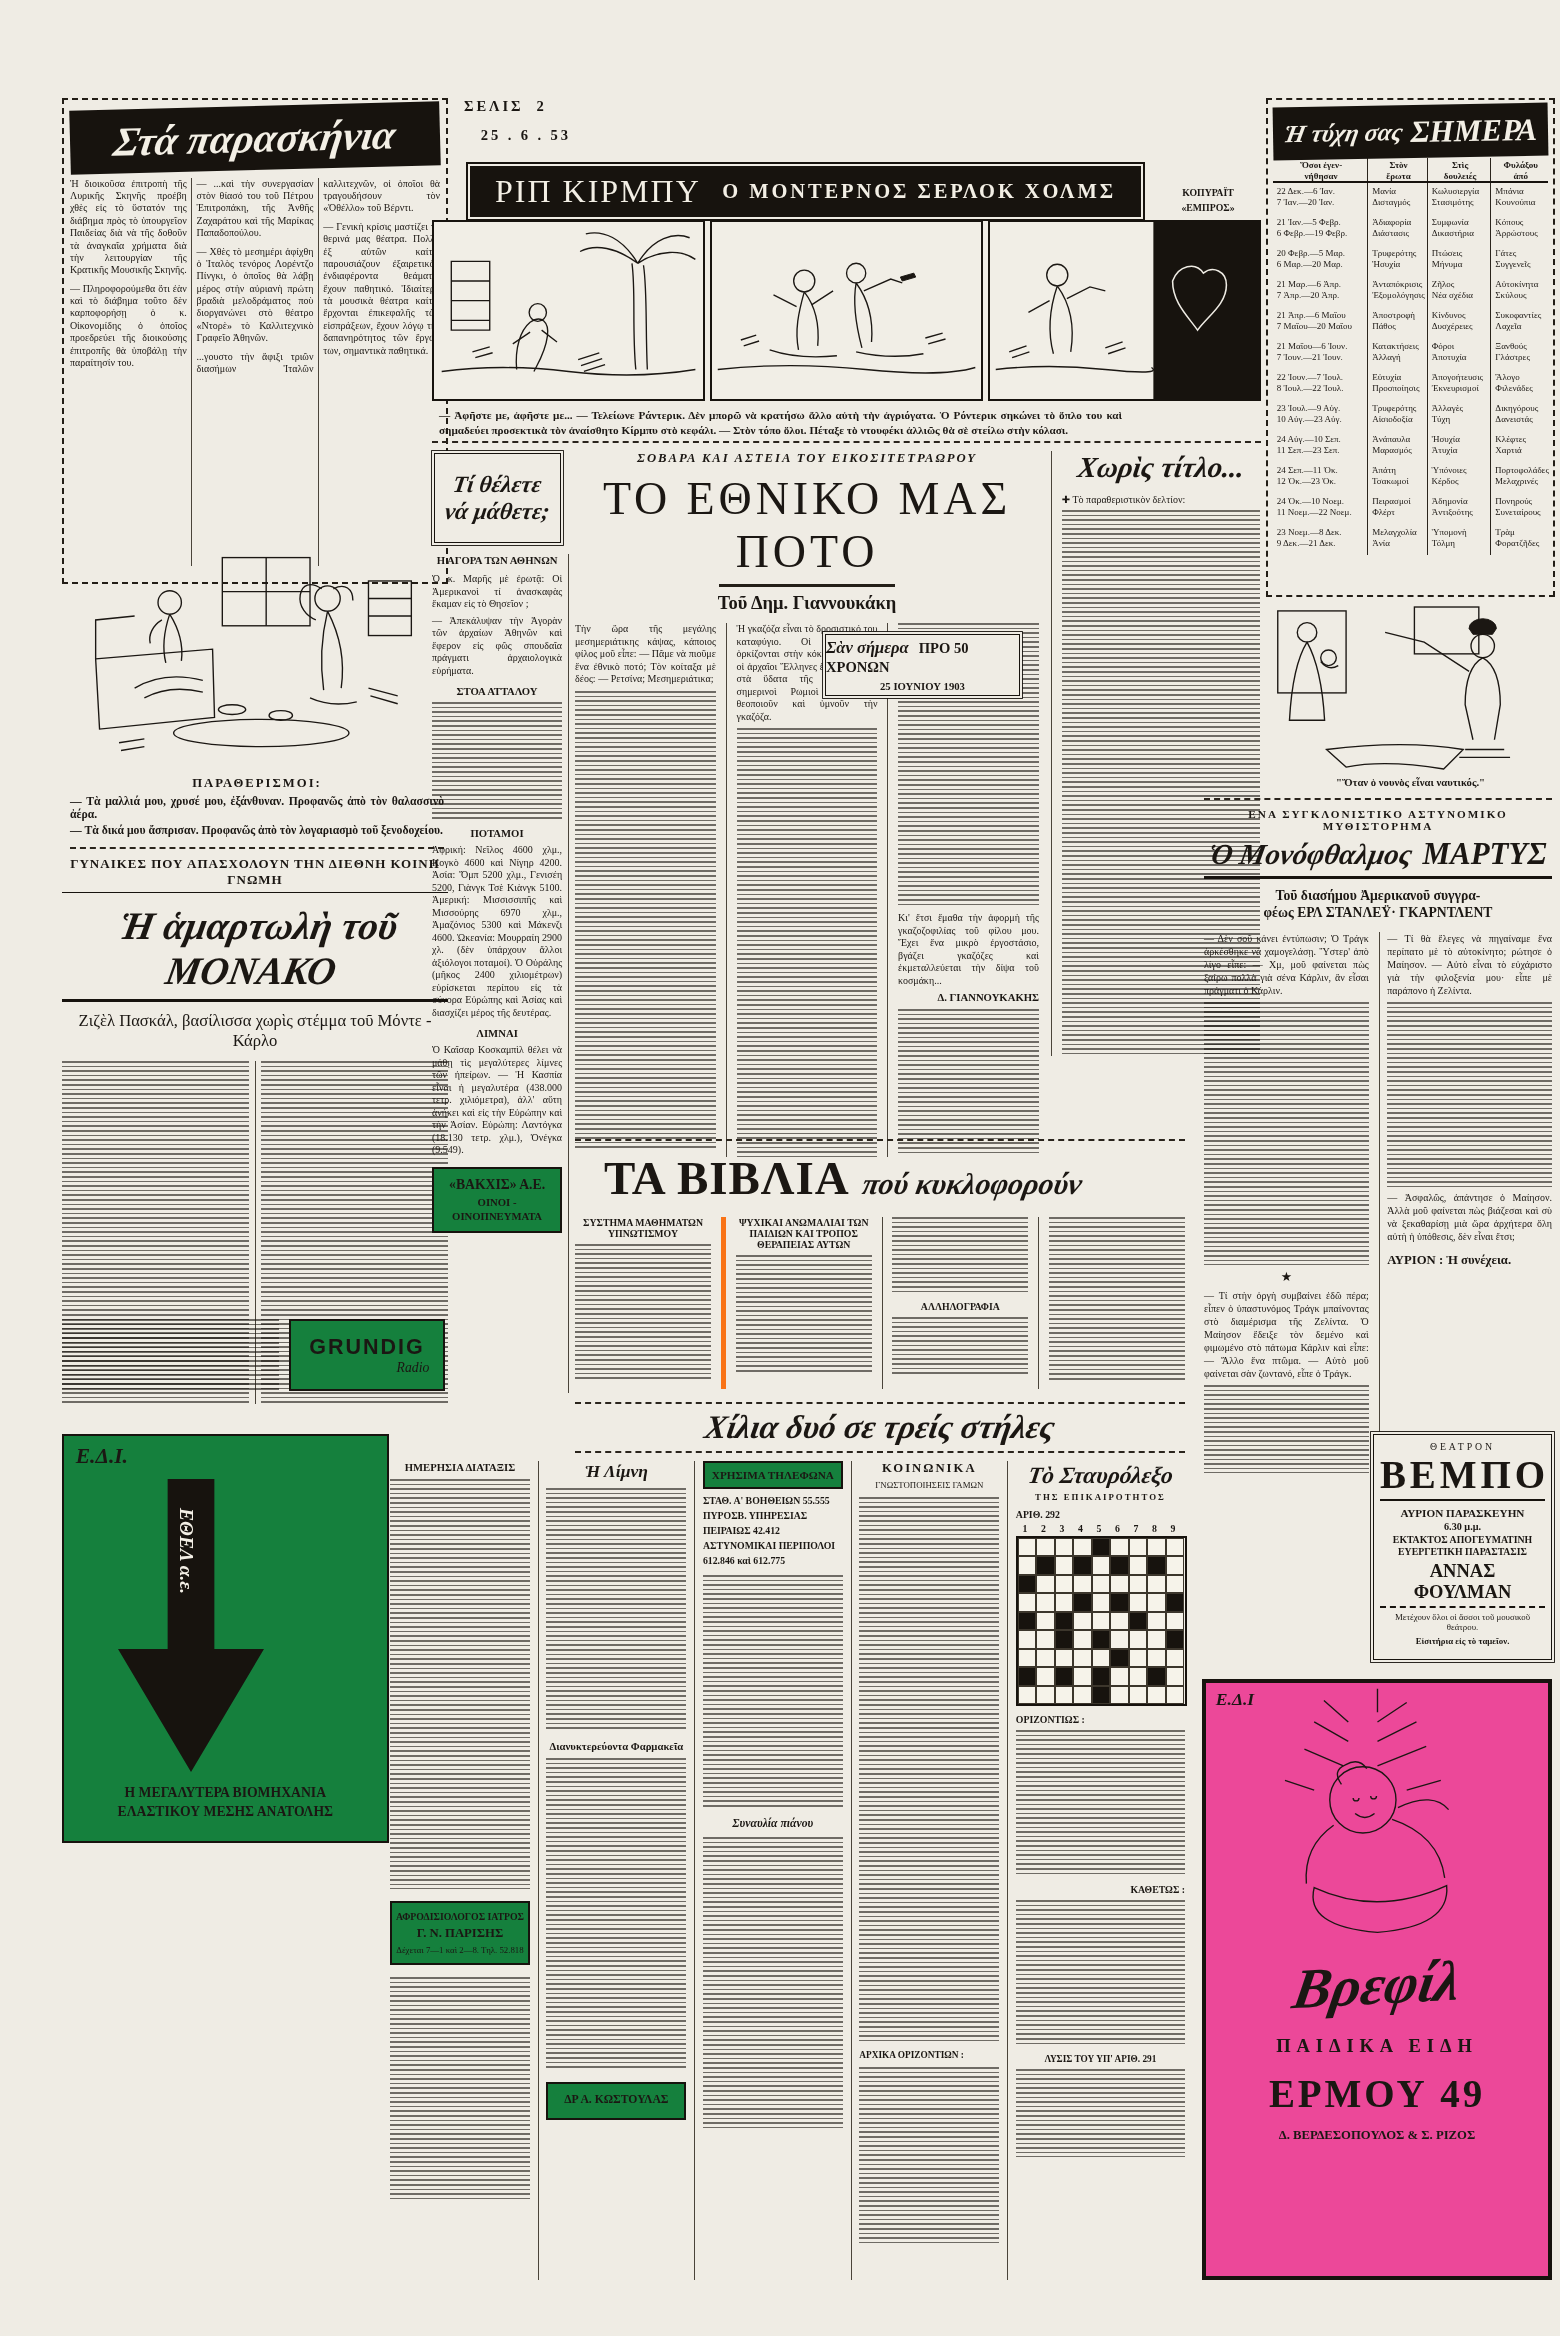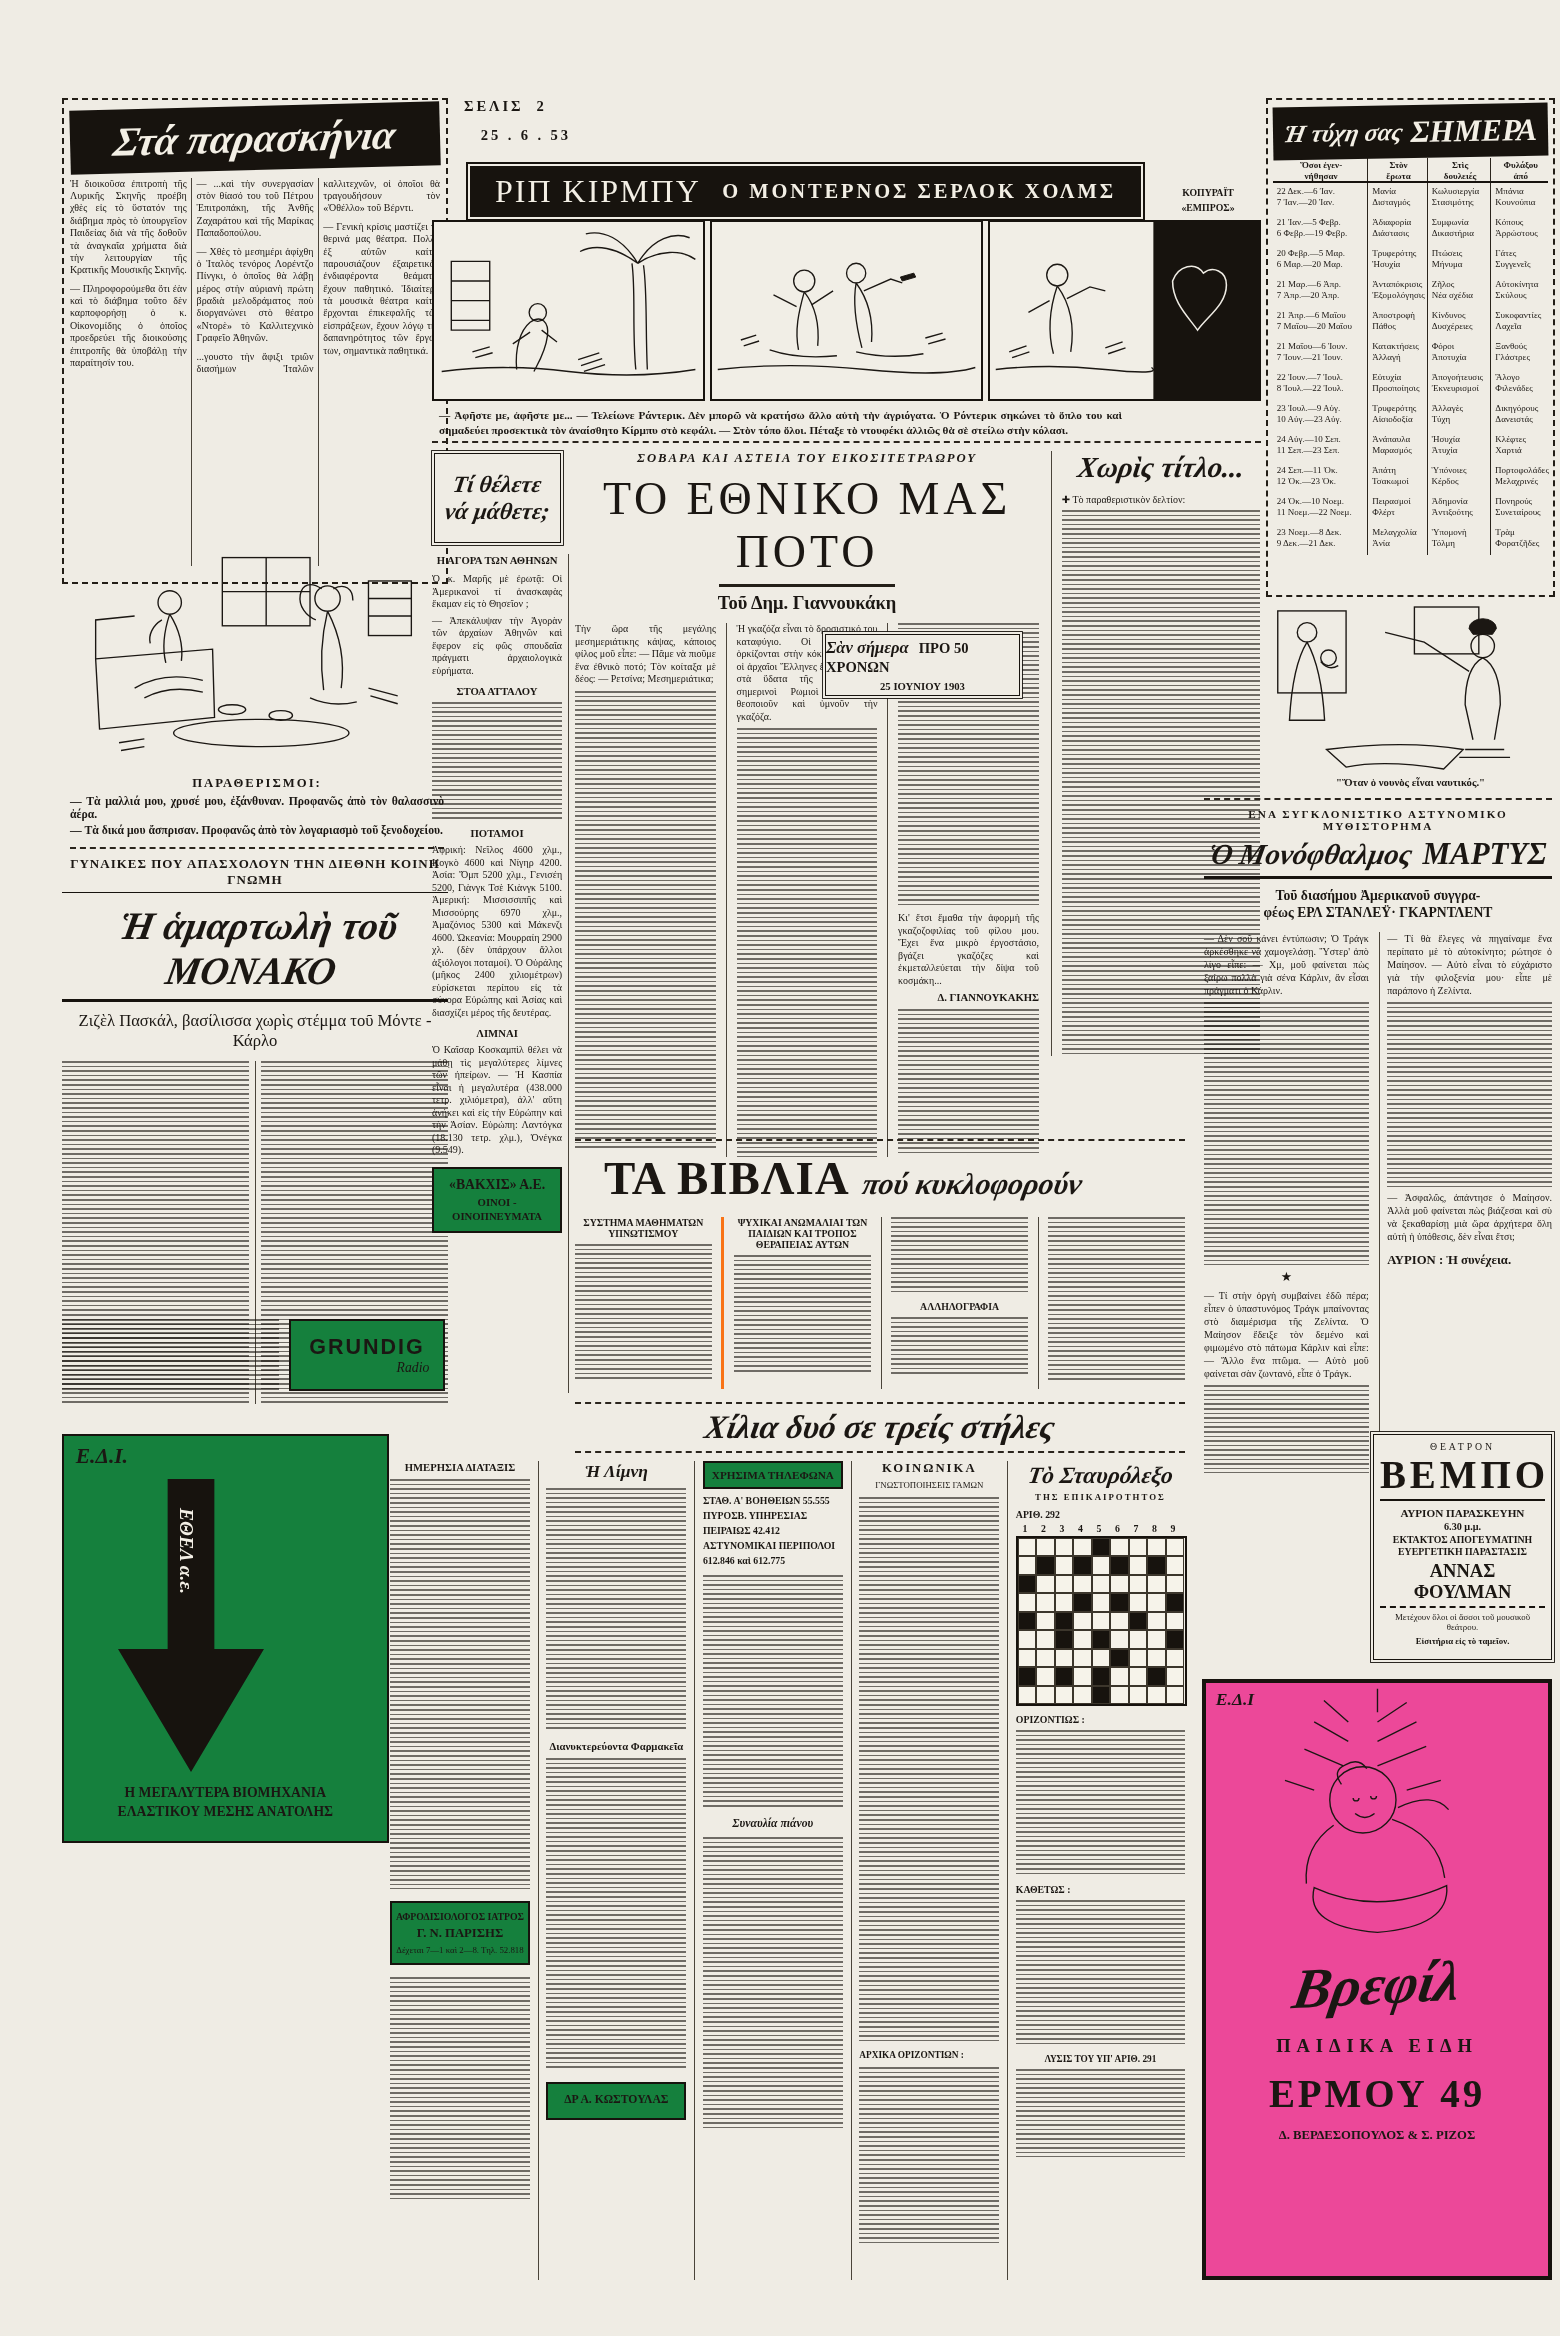--- a/index.html
+++ b/index.html
@@ -386,21 +386,21 @@
   <div class="abs wavy" style="left:575px;top:1139px;width:610px;"></div>
   <div class="abs" style="left:604px;top:1151px;width:585px;height:57px;display:flex;align-items:baseline;gap:13.7px;">
     <span class="b" style="font-size:47px;letter-spacing:1px;">ΤΑ ΒΙΒΛΙΑ</span>
     <span class="script" style="font-size:30px;transform:skewX(-10deg);">πού κυκλοφορούν</span>
   </div>
   <div class="abs" style="left:575px;top:1217px;width:610px;height:172px;display:flex;gap:9.8px;">
     <div style="flex:1;">
       <div class="b ctr" style="font-size:9.8px;">ΣΥΣΤΗΜΑ ΜΑΘΗΜΑΤΩΝ ΥΠΝΩΤΙΣΜΟΥ</div>
       <div class="greeked" style="height:137px;margin-top:4.9px;"></div>
     </div>
-    <div style="flex:1;border-left:3px solid #f97316;padding-left:9.8px;">
+    <div style="flex:1;border-left:5px solid #f97316;padding-left:9.8px;">
       <div class="b ctr" style="font-size:9.8px;">ΨΥΧΙΚΑΙ ΑΝΩΜΑΛΙΑΙ ΤΩΝ ΠΑΙΔΙΩΝ ΚΑΙ ΤΡΟΠΟΣ ΘΕΡΑΠΕΙΑΣ ΑΥΤΩΝ</div>
       <div class="greeked" style="height:117px;margin-top:4.9px;"></div>
     </div>
     <div style="flex:1;border-left:1px solid #4a443a;padding-left:9.8px;">
       <div class="greeked" style="height:78px;"></div>
       <div class="b ctr" style="font-size:9.8px;margin-top:5.9px;">ΑΛΛΗΛΟΓΡΑΦΙΑ</div>
       <div class="greeked" style="height:59px;margin-top:4.9px;"></div>
     </div>
     <div style="flex:1;border-left:1px solid #4a443a;padding-left:9.8px;">
       <div class="greeked" style="height:166px;"></div>
@@ -553,21 +553,21 @@
           <div class="xcell"></div>
           <div class="xcell"></div>
           <div class="xcell b"></div>
           <div class="xcell"></div>
           <div class="xcell"></div>
           <div class="xcell"></div>
           <div class="xcell"></div>
         </div>
       <div class="b" style="font-size:9.8px;margin-top:7.8px;">ΟΡΙΖΟΝΤΙΩΣ :</div>
       <div class="greeked" style="height:146px;margin-top:3.9px;"></div>
-      <div class="b" style="font-size:9.8px;margin-top:7.8px;">ΚΑΘΕΤΩΣ :</div>
+      <div class="b" style="font-size:9.8px;margin-top:7.8px;text-align:right;">ΚΑΘΕΤΩΣ :</div>
       <div class="greeked" style="height:146px;margin-top:3.9px;"></div>
       <div class="b ctr" style="font-size:9.3px;margin-top:7.8px;">ΛΥΣΙΣ ΤΟΥ ΥΠ' ΑΡΙΘ. 291</div>
       <div class="greeked" style="height:88px;margin-top:3.9px;"></div>
     </div>
   </div>
 
   <div class="abs" style="left:1268px;top:603px;width:285px;height:172px;">
     <svg width="100%" height="100%" viewBox="0 0 292 176">
       <rect class="sk" x="10" y="8" width="70" height="84"></rect>
       <rect class="sk" x="150" y="4" width="66" height="48"></rect>

